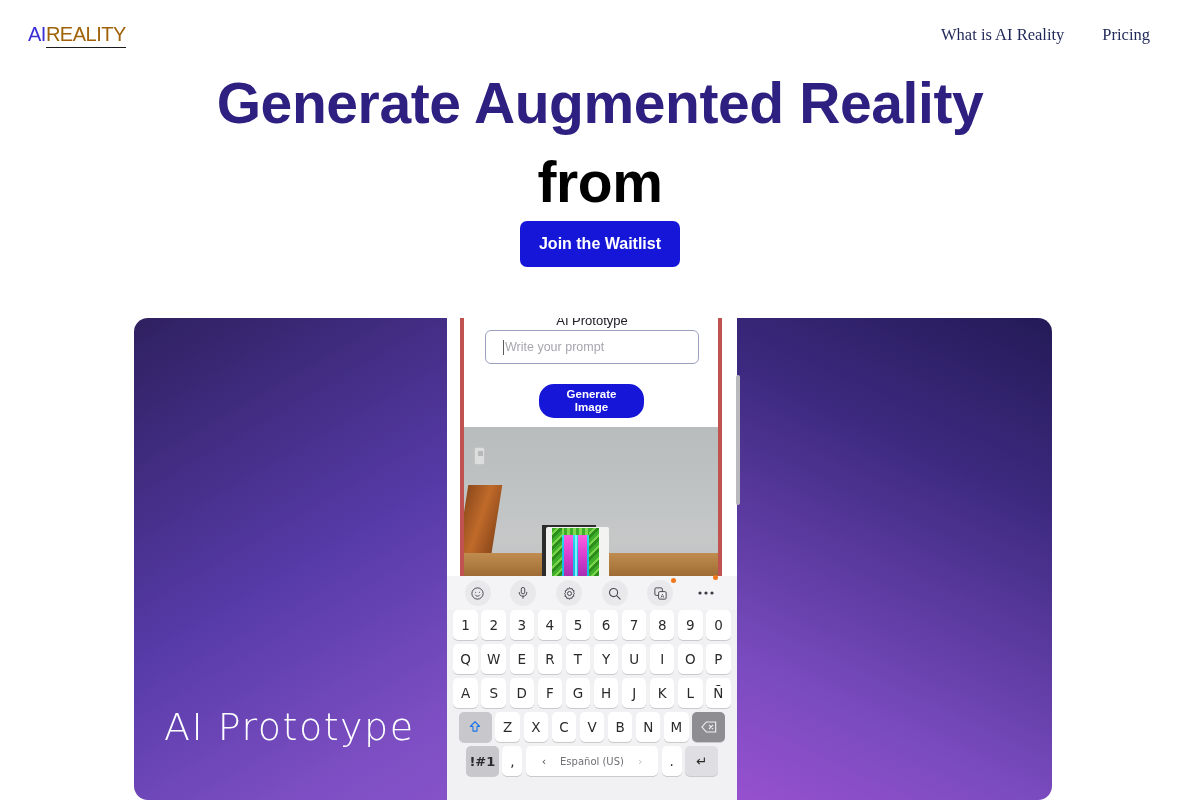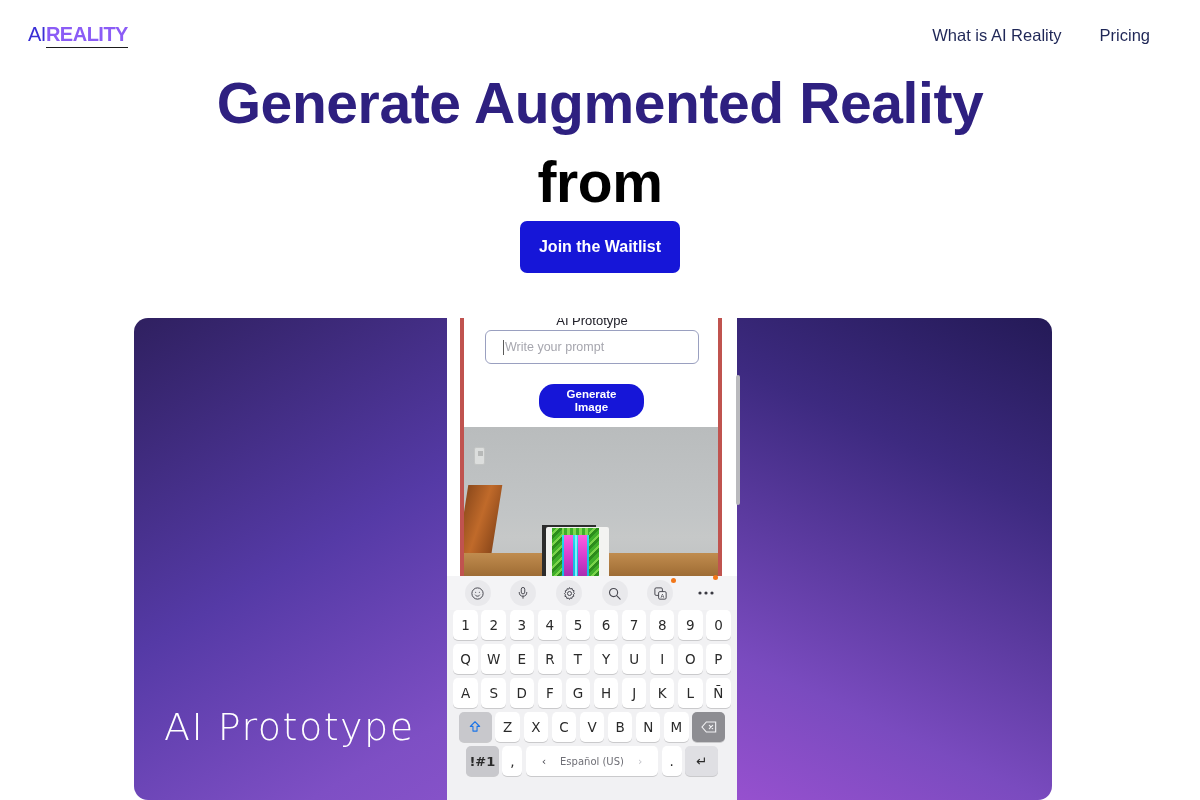--- a/index.html
+++ b/index.html
@@ -18,29 +18,28 @@
     position: absolute; top: 0; left: 0; width: 1200px; height: 70px;
     display: flex; align-items: center; justify-content: space-between;
     padding: 0 28px 0 28px;
   }
   .logo {
     display: inline-flex; align-items: baseline;
     font-size: 20px; letter-spacing: -0.5px; font-weight: 400;
   }
   .logo .ai { color: #3a2fd6; font-family: "Liberation Sans", sans-serif; }
   .logo .reality {
-    color: #8b5cf6;
+    color: #a16207;
     border-bottom: 1.6px solid #1b1b1b;
     padding-bottom: 1px;
-    font-weight: bold;
   }
   .nav { display: flex; align-items: center; gap: 38px; margin-right: 22px; }
   .nav a {
     color: #1f2757; font-size: 16.5px; text-decoration: none;
-    font-weight: 400; white-space: nowrap;
+    font-weight: 400; white-space: nowrap; font-family: Liberation Serif, serif;
   }
 
   
   .hero { position: absolute; top: 64px; left: 0; width: 1200px; text-align: center; }
   .hero h1 {
     margin: 0; font-size: 57px; font-weight: bold; line-height: 1.38;
     letter-spacing: -0.4px;
   }
   .hero .l1 { color: #2e2080; display: block; }
   .hero .l2 { color: #000000; display: block; }
@@ -48,21 +47,21 @@
   .cta-row {
     position: absolute; top: 221px; left: 0; width: 1200px;
     display: flex; justify-content: center; align-items: flex-start; gap: 26px;
   }
   .btn {
     font-size: 16px; font-weight: bold; border-radius: 7px;
     cursor: pointer; display: flex; align-items: center; justify-content: center;
     font-family: "Liberation Sans", sans-serif;
   }
   .btn-primary {
-    width: 160px; height: 52px; background: #1616d8; color: #fff;
+    width: 160px; height: 46px; background: #1616d8; color: #fff;
     border: none;
   }
   .btn-secondary {
     width: 140px; height: 46px; background: #ffffff; color: #1616d8;
     border: 1.4px solid #1616d8;
   }
 
   
   .showcase {
     position: absolute; left: 134px; top: 318px;

